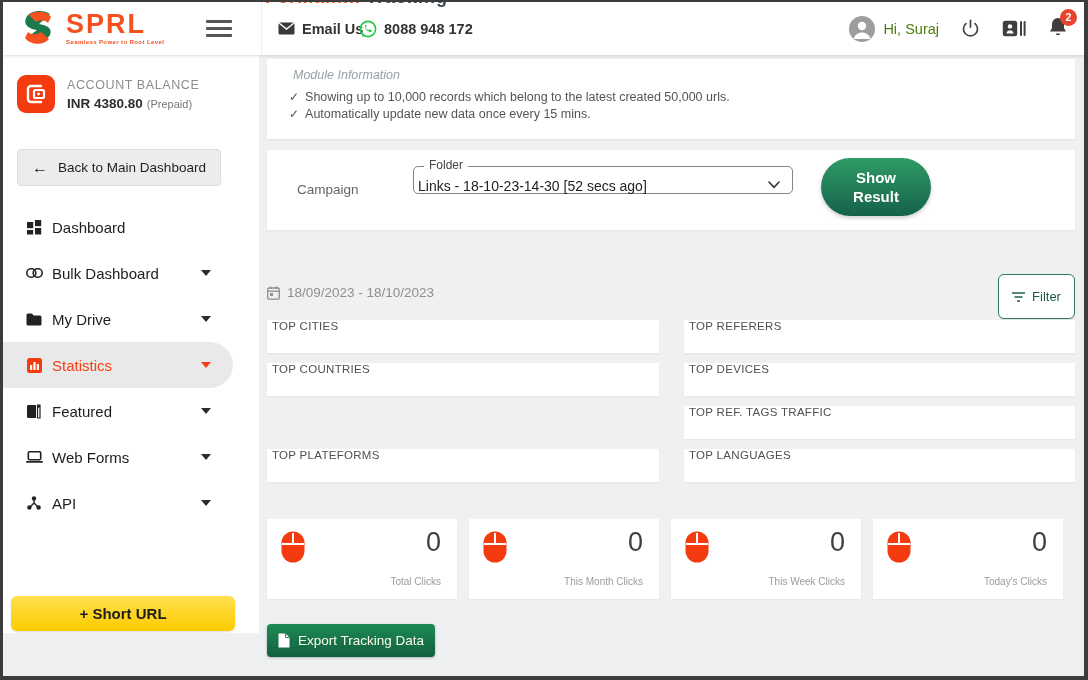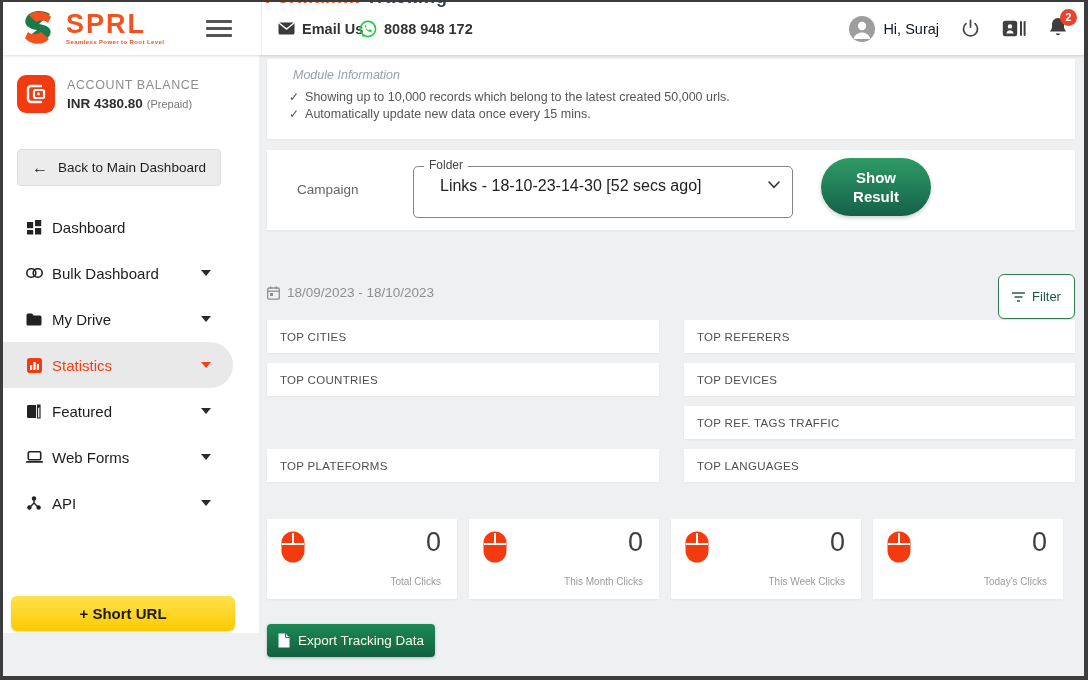--- a/index.html
+++ b/index.html
@@ -24,21 +24,21 @@
   .hamburger { position:absolute; left:203px; top:18px; width:26px; cursor:pointer; }
   .hamburger div { height:3px; background:#555; margin-bottom:4px; border-radius:1px; }
 
   .hdr-sep { position:absolute; left:258px; top:0; width:1px; height:53px; background:#eeeeee; }
 
   .hdr-item { position:absolute; top:0; height:53px; display:flex; align-items:center; gap:7px;
               font-size:14.5px; color:#333; font-weight:700; }
   .hdr-email { left:275px; }
   .hdr-phone { left:356px; }
   .hdr-right { position:absolute; right:16px; top:0; height:53px; display:flex; align-items:center; gap:22px; }
-  .greeting { font-size:14.5px; color:#0f172a; display:flex; align-items:center; gap:8px; }
+  .greeting { font-size:14.5px; color:#4d7c0f; display:flex; align-items:center; gap:8px; }
   .avatar { width:26px; height:26px; border-radius:50%; background:#9d9d9d; overflow:hidden; position:relative; }
   .bell-wrap { position:relative; }
   .badge { position:absolute; top:-7px; right:-9px; min-width:17px; height:17px; border-radius:9px;
            background:#e8432d; color:#fff; font-size:10.5px; font-weight:700; display:flex;
            align-items:center; justify-content:center; padding:0 4px; }
 
   
   .sidebar { position:absolute; left:0; top:53px; width:256px; height:578px; background:#fff; }
   .acct { position:absolute; left:14px; top:20px; display:flex; gap:12px; align-items:center; }
   .acct-icon { width:38px; height:38px; border-radius:9px; background:#f43b10; display:flex; align-items:center; justify-content:center; }
@@ -68,38 +68,38 @@
   
   .card { position:absolute; background:#fff; box-shadow:0 1px 2px rgba(0,0,0,.05); }
   .module-card { left:264px; top:57px; width:808px; height:80px; }
   .module-title { position:absolute; left:26px; top:9px; font-size:12.5px; font-style:italic; color:#98a0a6; }
   .module-line { position:absolute; left:22px; font-size:12.5px; color:#555; display:flex; gap:6px; align-items:center; }
   .module-line .check { color:#555; font-size:12px; }
   .ml0 { top:31px; } .ml1 { top:48px; }
 
   .campaign-card { left:264px; top:148px; width:808px; height:80px; }
   .campaign-label { position:absolute; left:30px; top:32px; font-size:13.5px; color:#666; }
-  .folder-select { position:absolute; left:146px; top:16px; width:380px; height:52px; border:1px solid #848484;
+  .folder-select { position:absolute; left:146px; top:16px; width:380px; height:28px; border:1px solid #848484;
                    border-radius:5px; background:#fff; cursor:pointer; }
   .folder-legend { position:absolute; left:10px; top:-9px; background:#fff; padding:0 5px; font-size:12px; color:#444; }
-  .folder-value { position:absolute; left:26px; top:0; height:38px; display:flex; align-items:center;
-                  font-size:16px; color:#222; }
+  .folder-value { position:absolute; left:4px; top:0; height:38px; display:flex; align-items:center;
+                  font-size:14px; color:#222; }
   .folder-chev { position:absolute; right:12px; top:14px; }
   .show-result { position:absolute; left:554px; top:8px; width:110px; height:58px; border-radius:29px;
                  background:linear-gradient(180deg,#2f9b66 0%,#15614a 100%); color:#fff; font-weight:700;
                  font-size:15px; display:flex; flex-direction:column; align-items:center; justify-content:center;
                  line-height:19px; cursor:pointer; box-shadow:0 2px 4px rgba(0,0,0,.2); }
 
   .date-row { position:absolute; left:264px; top:283px; display:flex; align-items:center; gap:7px;
               font-size:13.5px; color:#8f8f8f; }
   .filter-btn { position:absolute; left:995px; top:272px; width:77px; height:45px; background:#fff;
                 border:1px solid #2e7d54; border-radius:6px; display:flex; align-items:center; justify-content:center;
                 gap:7px; font-size:13px; color:#1d5c3f; cursor:pointer; box-shadow:0 1px 2px rgba(0,0,0,.08); }
 
-  .panel { height:33px; display:flex; align-items:center; padding-left:13px; font-size:11.5px;
+  .panel { height:33px; display:flex; padding-left:5px; font-size:11.5px;
            color:#4f4f4f; letter-spacing:.3px; }
   .pcol-l { left:264px; width:392px; } .pcol-r { left:681px; width:391px; }
   .prow0 { top:318px; } .prow1 { top:361px; } .prow2 { top:404px; } .prow3 { top:447px; }
 
   .stat-card { top:517px; width:190px; height:80px; }
   .sc0 { left:264px; } .sc1 { left:466px; } .sc2 { left:668px; } .sc3 { left:870px; }
   .stat-mouse { position:absolute; left:14px; top:12px; }
   .stat-value { position:absolute; right:16px; top:8px; font-size:27px; color:#3f3f3f; }
   .stat-label { position:absolute; right:16px; bottom:12px; font-size:10px; color:#9b9b9b; }
 

